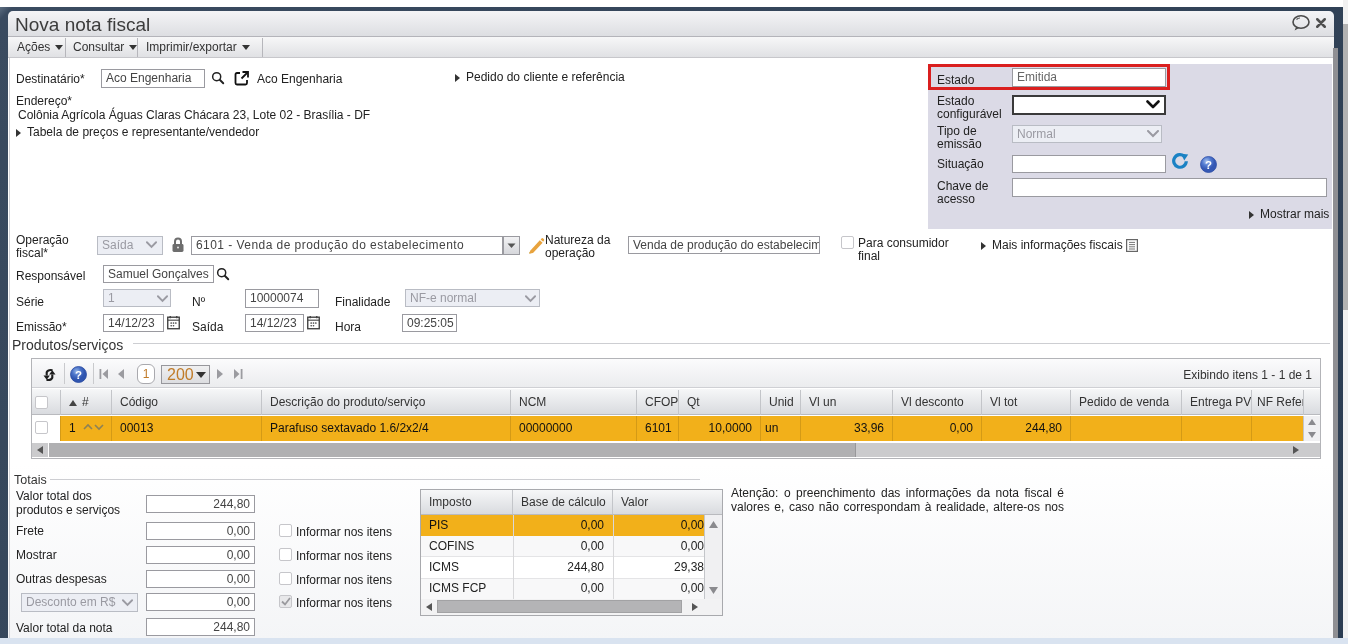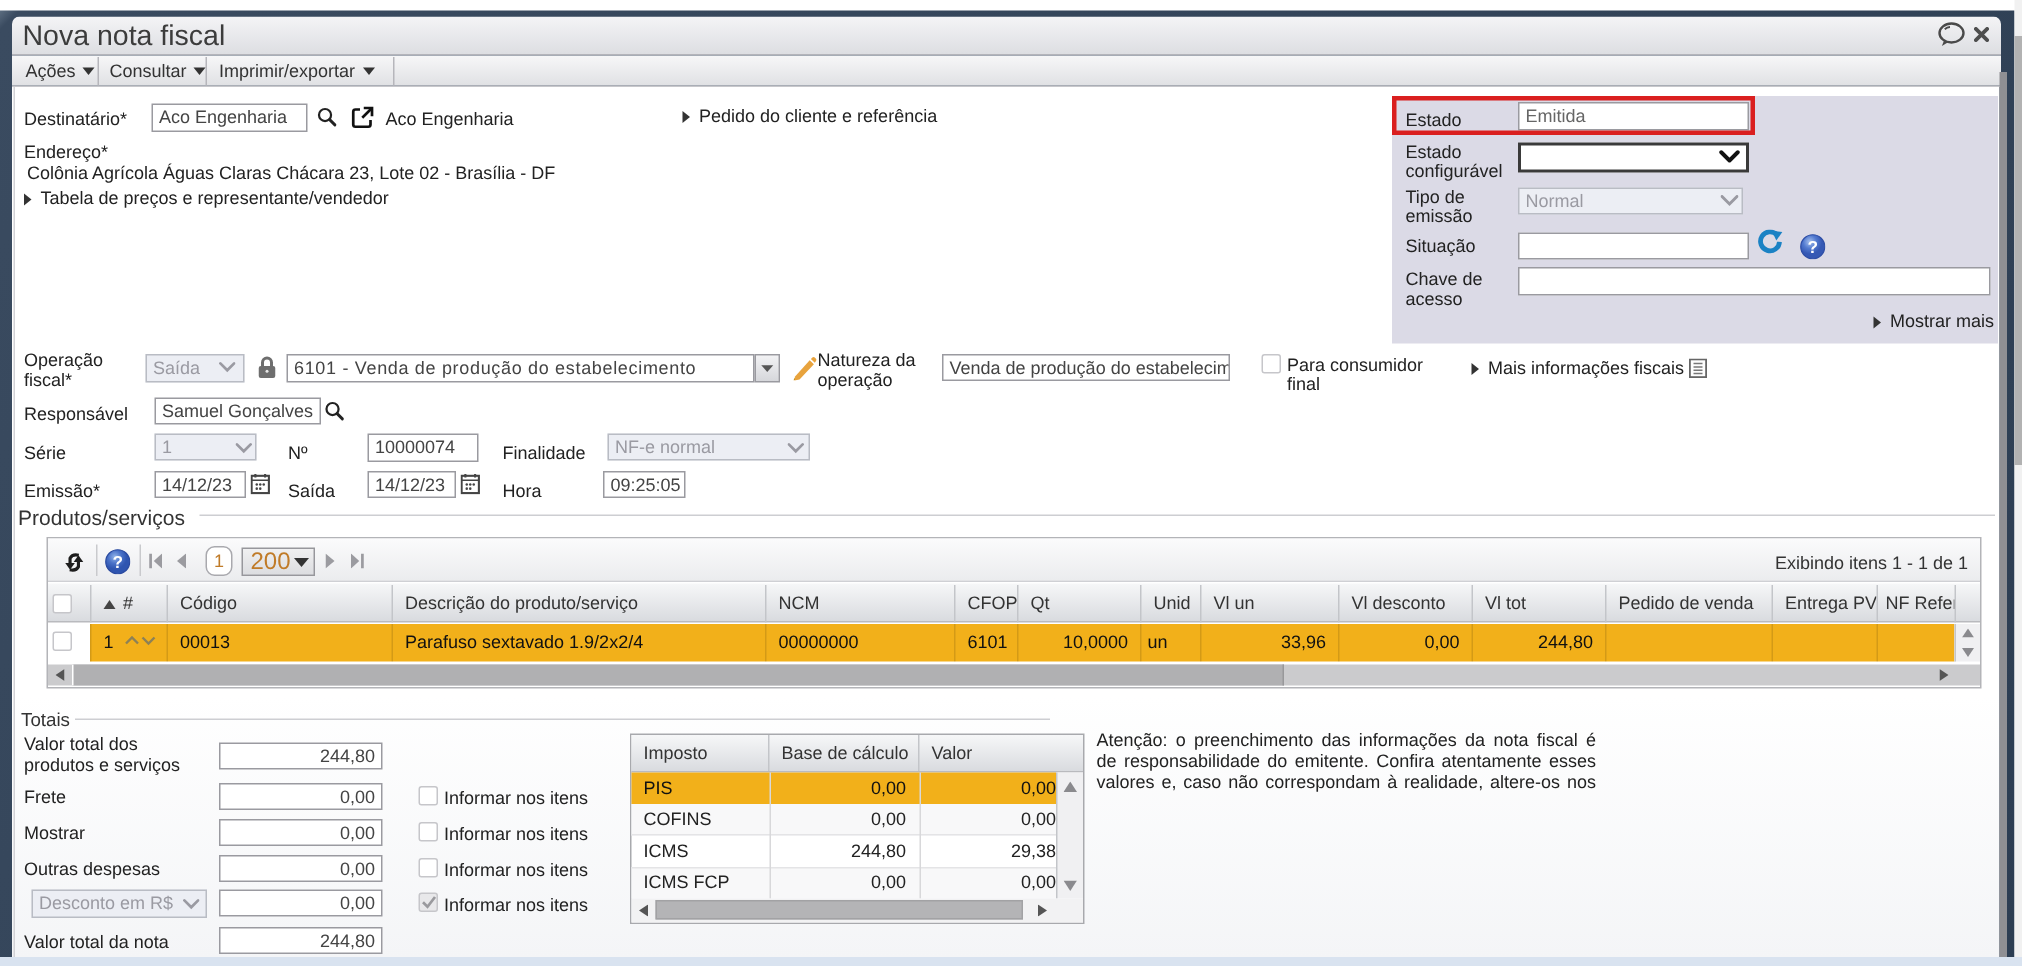--- a/index.html
+++ b/index.html
@@ -238,21 +238,21 @@
   <div class="hdrcell" style="left:1251px;top:390px;width:52px;padding-left:5px">NF Refer</div>
   <div class="hdrcell" style="left:1303px;top:390px;width:17px"></div>
 
   <div class="ab" style="left:60px;top:416px;width:1243px;height:25px;background:#f2b01a"></div>
   <div class="cb" style="left:35px;top:421px"></div>
   <div class="dcell" style="left:60px;top:416px;width:51px;border-left:1px solid rgba(0,0,0,0.12)">1 <svg width="23" height="8" viewBox="0 0 23 8" style="vertical-align:1px;margin-left:3px">
         <path d="M2 6 L6 2 L10 6" fill="none" stroke="#8d8156" stroke-width="1.6"></path>
         <path d="M13 2 L17 6 L21 2" fill="none" stroke="#8d8156" stroke-width="1.6"></path>
       </svg></div>
   <div class="dcell" style="left:111px;top:416px;width:150px;border-left:1px solid rgba(0,0,0,0.12)">00013</div>
-  <div class="dcell" style="left:261px;top:416px;width:249px;border-left:1px solid rgba(0,0,0,0.12)">Parafuso sextavado 1.9/2x2/4</div>
+  <div class="dcell" style="left:261px;top:416px;width:249px;border-left:1px solid rgba(0,0,0,0.12)">Parafuso sextavado 1.6/2x2/4</div>
   <div class="dcell" style="left:510px;top:416px;width:126px;border-left:1px solid rgba(0,0,0,0.12)">00000000</div>
   <div class="dcell" style="left:636px;top:416px;width:42px;border-left:1px solid rgba(0,0,0,0.12)">6101</div>
   <div class="dcell" style="left:678px;top:416px;width:82px;border-left:1px solid rgba(0,0,0,0.12);text-align:right">10,0000</div>
   <div class="dcell" style="left:760px;top:416px;width:40px;border-left:1px solid rgba(0,0,0,0.12);padding-left:4px">un</div>
   <div class="dcell" style="left:800px;top:416px;width:92px;border-left:1px solid rgba(0,0,0,0.12);text-align:right">33,96</div>
   <div class="dcell" style="left:892px;top:416px;width:89px;border-left:1px solid rgba(0,0,0,0.12);text-align:right">0,00</div>
   <div class="dcell" style="left:981px;top:416px;width:89px;border-left:1px solid rgba(0,0,0,0.12);text-align:right">244,80</div>
   <div class="dcell" style="left:1070px;top:416px;width:111px;border-left:1px solid rgba(0,0,0,0.12)"></div>
   <div class="dcell" style="left:1181px;top:416px;width:70px;border-left:1px solid rgba(0,0,0,0.12)"></div>
   <div class="dcell" style="left:1251px;top:416px;width:52px;border-left:1px solid rgba(0,0,0,0.12)"></div>
@@ -339,16 +339,15 @@
   <svg class="ab" style="left:426px;top:603px" width="6" height="8" viewBox="0 0 6 8">
       <path d="M6 0 L0 4 L6 8 Z" fill="#555"></path>
     </svg>
   <div class="ab" style="left:437px;top:600px;width:245px;height:13px;background:#b4b4b6;border:1px solid #a2a2a4"></div>
   <svg class="ab" style="left:692px;top:603px" width="6" height="8" viewBox="0 0 6 8">
       <path d="M0 0 L6 4 L0 8 Z" fill="#555"></path>
     </svg>
 
   <div class="ab" style="left:731px;top:486px;width:333px;font-size:12px;line-height:14px;color:#222">
       <div style="text-align:justify;text-align-last:justify">Atenção: o preenchimento das informações da nota fiscal é</div>
-      <div style="text-align:justify;text-align-last:justify">de responsabilidade do emitente. Confira atentamente esses</div>
       <div style="text-align:justify;text-align-last:justify">valores e, caso não correspondam à realidade, altere-os nos</div>
     </div>
 </div>
 
 </body></html>

